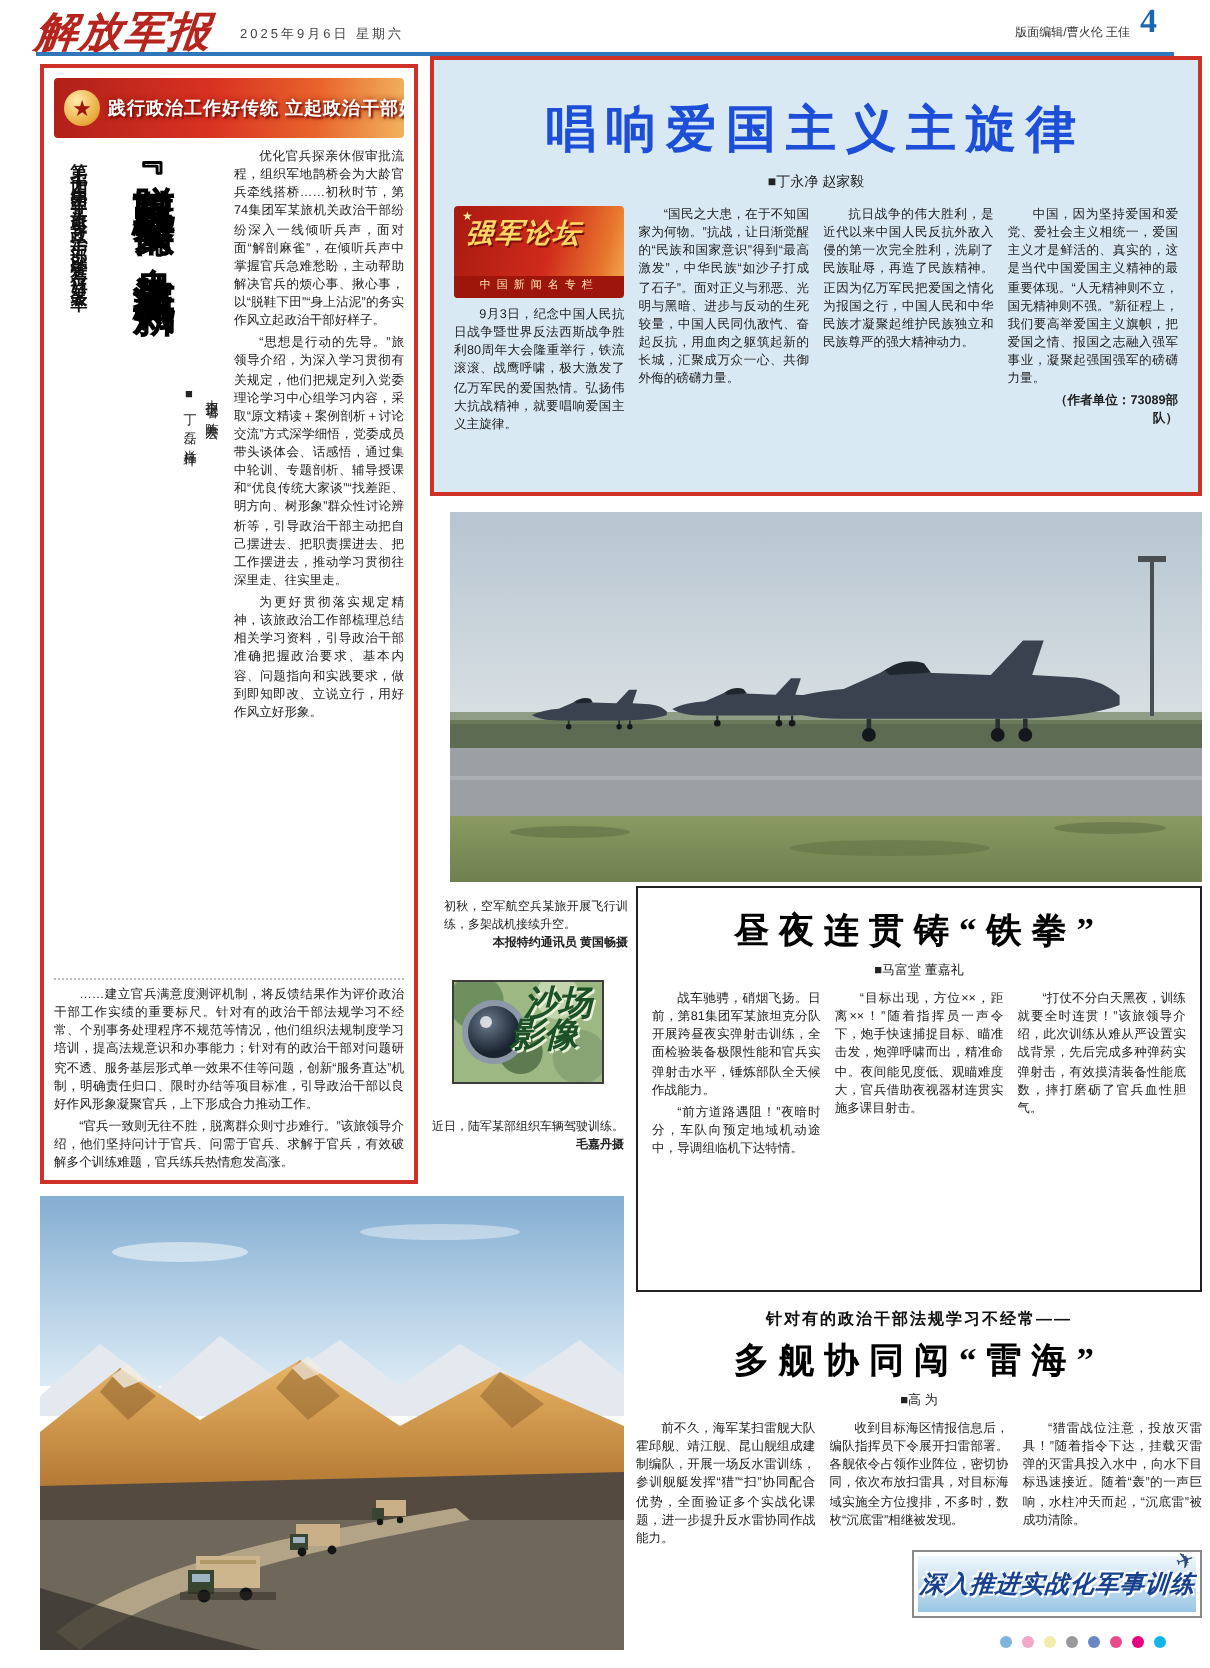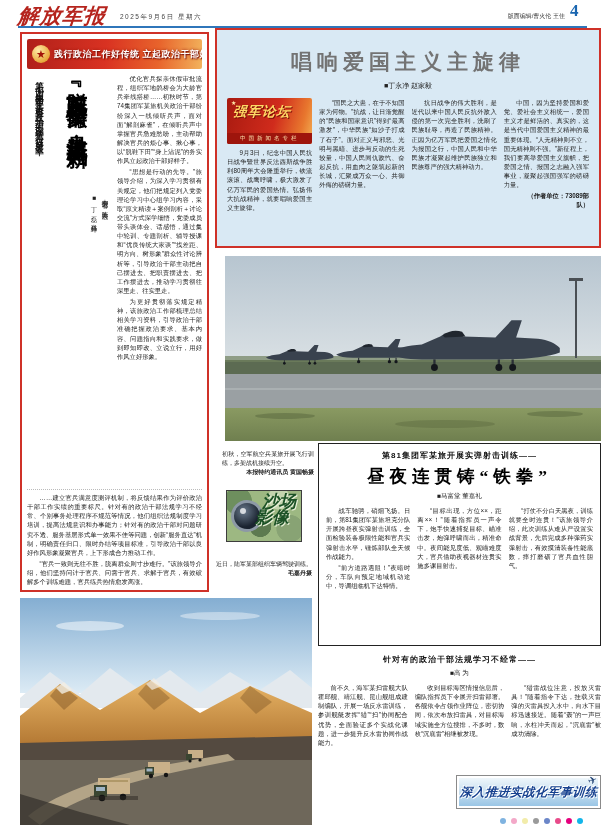--- a/index.html
+++ b/index.html
@@ -32,21 +32,21 @@
   .lb-kicker{width:17px;font-size:8.5px;letter-spacing:3px;color:#111;font-weight:bold;margin-left:2px;}
   .lb-headline{width:38px;font-size:21px;font-weight:900;line-height:1.02;letter-spacing:2px;
                font-family:"Liberation Serif",serif;color:#000;margin-left:3px;}
   .lb-bylines{width:26px;display:flex;padding-top:120px;}
   .lb-bylines .v{font-size:6.5px;color:#222;letter-spacing:1px;margin-left:2px;}
   .lb-textcol{flex:1;margin-left:4px;}
   .lb-bottom{height:92px;margin-top:5px;border-top:1px dotted #bbb;padding-top:3px;}
   
   .main-box{left:215px;top:28px;width:386px;height:220px;border:2px solid #cf3128;background:#d9e9f4;
             box-sizing:border-box;padding:6px 10px;}
-  .main-headline{text-align:center;font-size:21px;font-weight:900;letter-spacing:5px;color:#737373;
+  .main-headline{text-align:center;font-size:25px;font-weight:900;letter-spacing:5px;color:#1d4ed8;
                  font-family:"Liberation Serif",serif;margin-top:12px;}
   .main-byline{text-align:center;font-size:7px;color:#222;margin-top:5px;}
   .main-cols{display:flex;gap:7px;margin-top:7px;height:136px;}
   .main-col{flex:1;min-width:0;}
   .qjlt-badge{height:46px;margin-bottom:4px;border-radius:2px;overflow:hidden;position:relative;
               background:linear-gradient(105deg,#a81a10,#d02b1c 55%,#e8772e 85%,#f3b054);}
   .qjlt-title{position:absolute;left:6px;top:5px;font-size:13.5px;font-weight:900;font-style:italic;
               color:#ffd966;letter-spacing:1px;text-shadow:1px 1px 0 #7a1008;transform:skewX(-6deg);}
   .qjlt-star{position:absolute;left:4px;top:1px;font-size:6px;color:#ffe9a8;}
   .qjlt-strip{position:absolute;left:0;right:0;bottom:0;height:11px;background:#9e150c;
@@ -213,39 +213,39 @@
       <span>沙场</span><br>
       <span class="l2">影像</span>
     </span>
   </div>
   <div class="abs caption mini-caption">
     <span>近日，陆军某部组织车辆驾驶训练。</span>
     <b class="credit">毛嘉丹摄</b>
   </div>
 
   <div class="abs tq-box">
-    <div class="kicker">第81集团军某旅开展实弹射击训练——</div>
     <div class="big-head">昼夜连贯铸“铁拳”</div>
     <div class="sub-byline">■马富堂  董嘉礼</div>
     <div class="three-cols">
       <div class="bodytext">
           <p>战车驰骋，硝烟飞扬。日前，第81集团军某旅坦克分队开展跨昼夜实弹射击训练，全面检验装备极限性能和官兵实弹射击水平，锤炼部队全天候作战能力。</p>
           <p>“前方道路遇阻！”夜暗时分，车队向预定地域机动途中，导调组临机下达特情。</p>
         </div>
       <div class="bodytext">
           <p>“目标出现，方位××，距离××！”随着指挥员一声令下，炮手快速捕捉目标、瞄准击发，炮弹呼啸而出，精准命中。夜间能见度低、观瞄难度大，官兵借助夜视器材连贯实施多课目射击。</p>
         </div>
       <div class="bodytext">
           <p>“打仗不分白天黑夜，训练就要全时连贯！”该旅领导介绍，此次训练从难从严设置实战背景，先后完成多种弹药实弹射击，有效摸清装备性能底数，摔打磨砺了官兵血性胆气。</p>
         </div>
     </div>
   </div>
 
   <div class="abs lh-sec">
     <div class="kicker">针对有的政治干部法规学习不经常——</div>
+    <div class="big-head">多舰协同闯“雷海”</div>
     <div class="sub-byline">■高  为</div>
     <div class="three-cols">
       <div class="bodytext">
           <p>前不久，海军某扫雷舰大队霍邱舰、靖江舰、昆山舰组成建制编队，开展一场反水雷训练，参训舰艇发挥“猎”“扫”协同配合优势，全面验证多个实战化课题，进一步提升反水雷协同作战能力。</p>
         </div>
       <div class="bodytext">
           <p>收到目标海区情报信息后，编队指挥员下令展开扫雷部署。各舰依令占领作业阵位，密切协同，依次布放扫雷具，对目标海域实施全方位搜排，不多时，数枚“沉底雷”相继被发现。</p>
         </div>
       <div class="bodytext">
           <p>“猎雷战位注意，投放灭雷具！”随着指令下达，挂载灭雷弹的灭雷具投入水中，向水下目标迅速接近。随着“轰”的一声巨响，水柱冲天而起，“沉底雷”被成功清除。</p>

